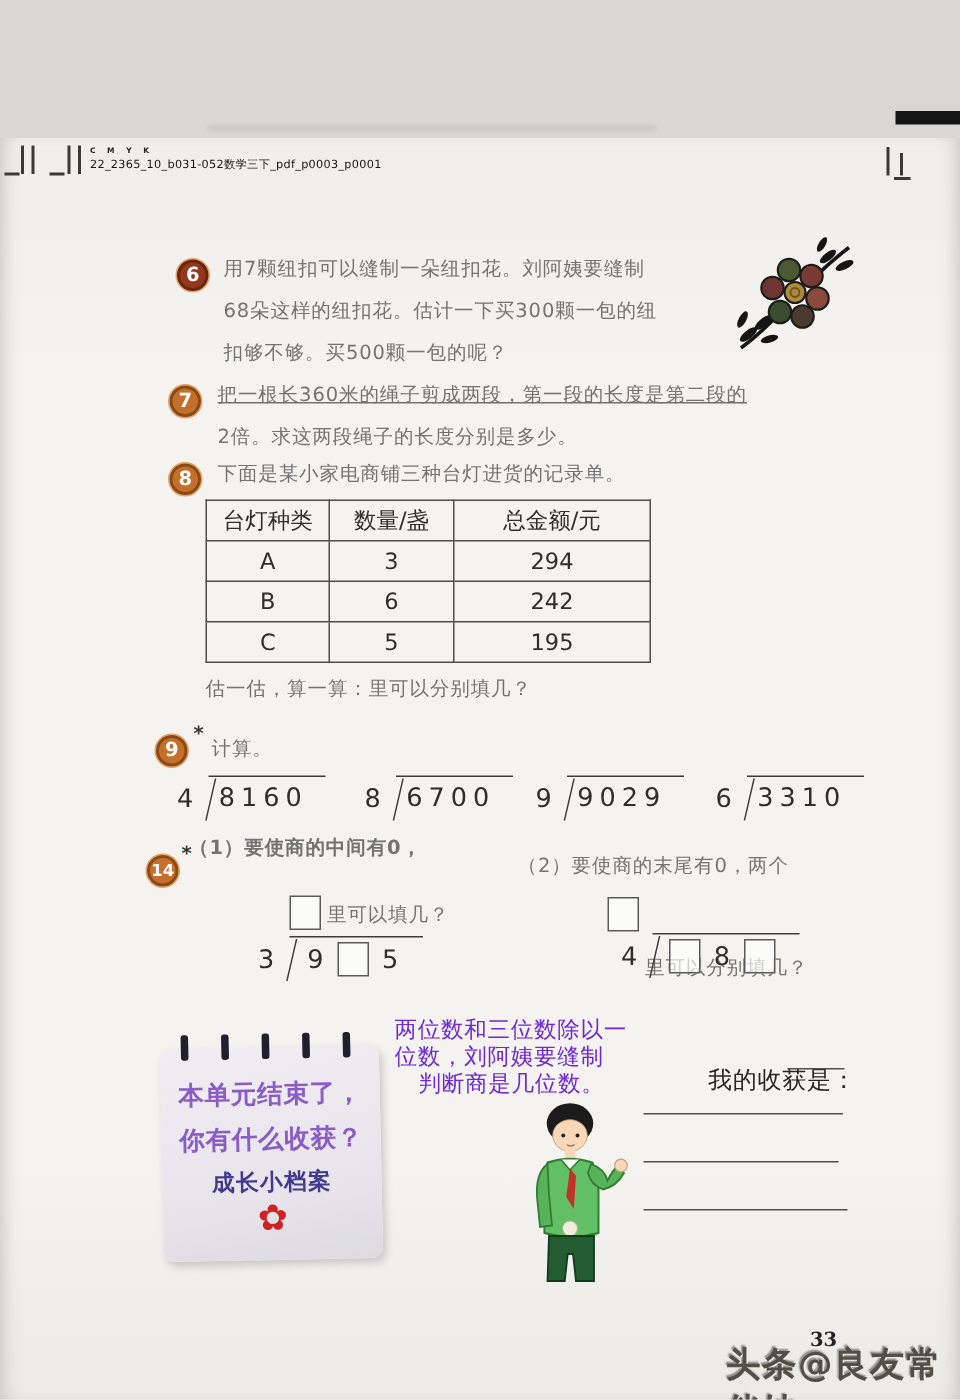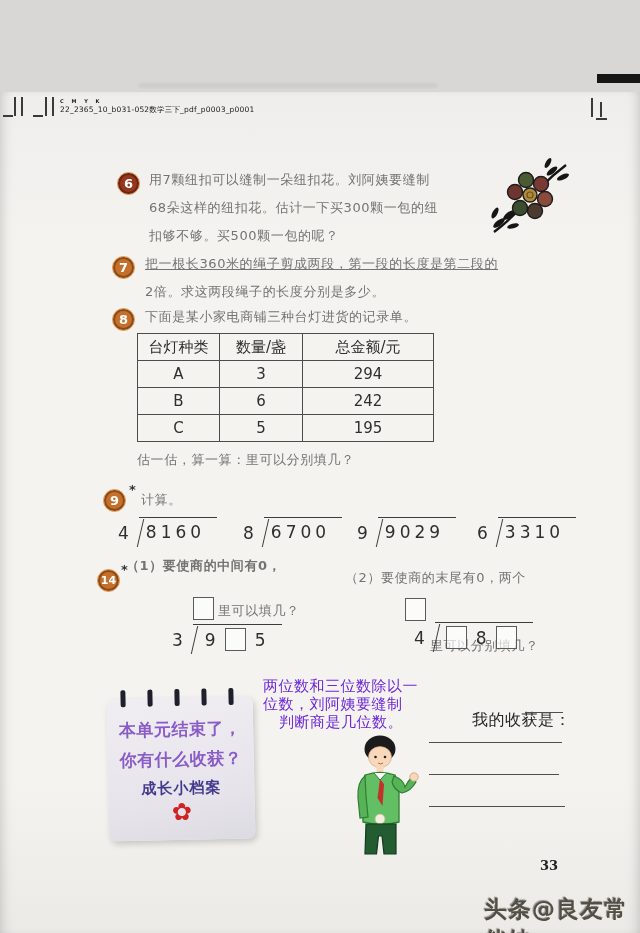--- a/index.html
+++ b/index.html
@@ -47,21 +47,21 @@
   .note{left:108px;top:698px;width:146px;height:142px;transform:rotate(-1.2deg);
     background:linear-gradient(170deg,#f0eef3 0%,#e6e4ea 70%,#dddbe2 100%);
     border-radius:7px;box-shadow:2px 3px 6px rgba(0,0,0,.18);text-align:center;}
   .tick{position:absolute;top:-9px;width:5px;height:17px;background:#20202c;border-radius:2px;}
   .note-l1{margin-top:20px;font-size:17px;font-weight:bold;color:#8a5cc8;letter-spacing:.5px;}
   .note-l2{margin-top:7px;font-size:17px;font-weight:bold;color:#8a5cc8;letter-spacing:.5px;}
   .note-sub{margin-top:8px;font-size:15px;font-weight:bold;color:#43398f;letter-spacing:1px;}
   .note-flower{margin-top:2px;font-size:24px;color:#cf2222;line-height:24px;}
   .harvest{font-size:16px;letter-spacing:.5px;color:#262626;font-weight:500;}
   .wline{border-bottom:1.6px solid #4e4e4e;}
-  .pgnum{font-size:13px;font-weight:bold;color:#222;font-family:"DejaVu Serif",serif;}
+  .pgnum{font-size:13px;font-weight:bold;color:#222;font-family:"DejaVu Serif",serif;margin-top:28px;}
   .wmark{font-size:23px;font-weight:bold;color:#534f46;letter-spacing:1px;
     text-shadow:1px 1px 0 #ecebe7, -1px -1px 1px rgba(30,30,30,.45);}
 </style>
 </head>
 <body>
 
 <div class="abs topband"></div>
 <div class="abs page"></div>
 <div class="abs blackbar"></div>
 <div class="abs streak"></div>

